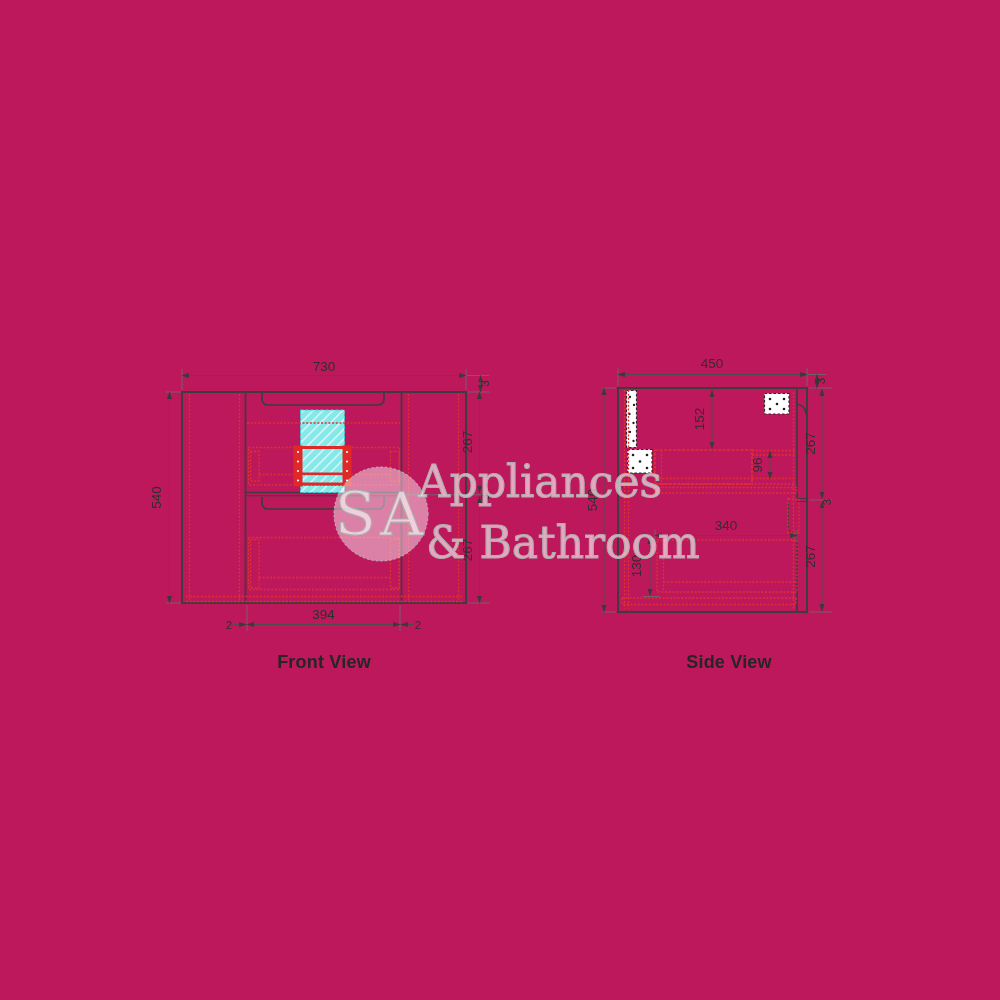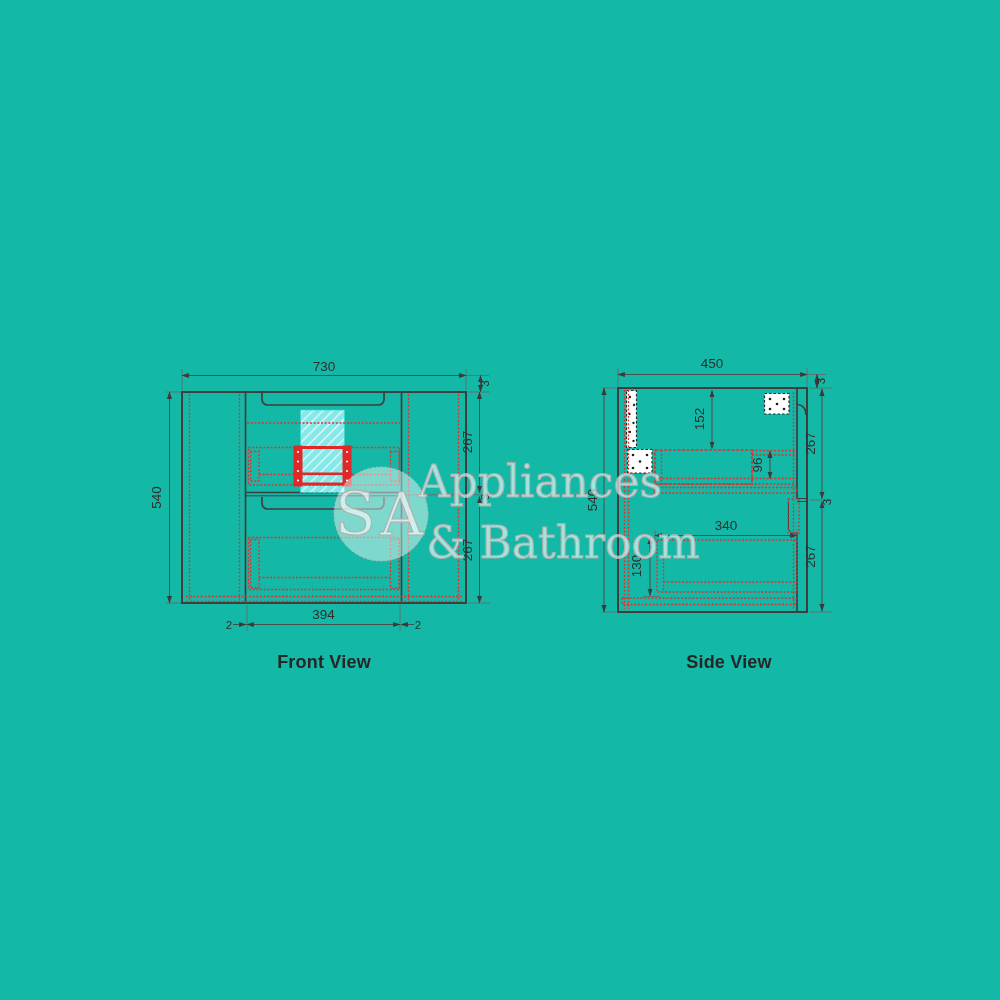--- a/index.html
+++ b/index.html
@@ -1,16 +1,16 @@
 <!DOCTYPE html>
 <html><head>
 <meta charset="utf-8">
 <style>
   html,body{margin:0;padding:0;background:#ffffff;}
-  #canvas{position:relative;width:1000px;height:1000px;background:#14b8a6;overflow:hidden;}
+  #canvas{position:relative;width:1000px;height:1000px;background:#be185d;overflow:hidden;}
   svg{position:absolute;left:0;top:0;}
   svg text{font-family:"Liberation Sans",sans-serif;fill:#2f2f2f;}
   .dt{font-size:13.5px;}
   .ds{font-size:11.5px;}
   .vl{font-size:18px;font-weight:600;fill:#262626;letter-spacing:.2px;}
   .ln2{fill:none;stroke:#3d3d3d;stroke-width:2;}
   .ln16{fill:none;stroke:#3d3d3d;stroke-width:1.7;}
   .ln1{fill:none;stroke:#3d3d3d;stroke-width:1;}
   .ext{fill:none;stroke:#6a6a6a;stroke-width:0.9;}
   .dim{fill:none;stroke:#4d4d4d;stroke-width:1;}

